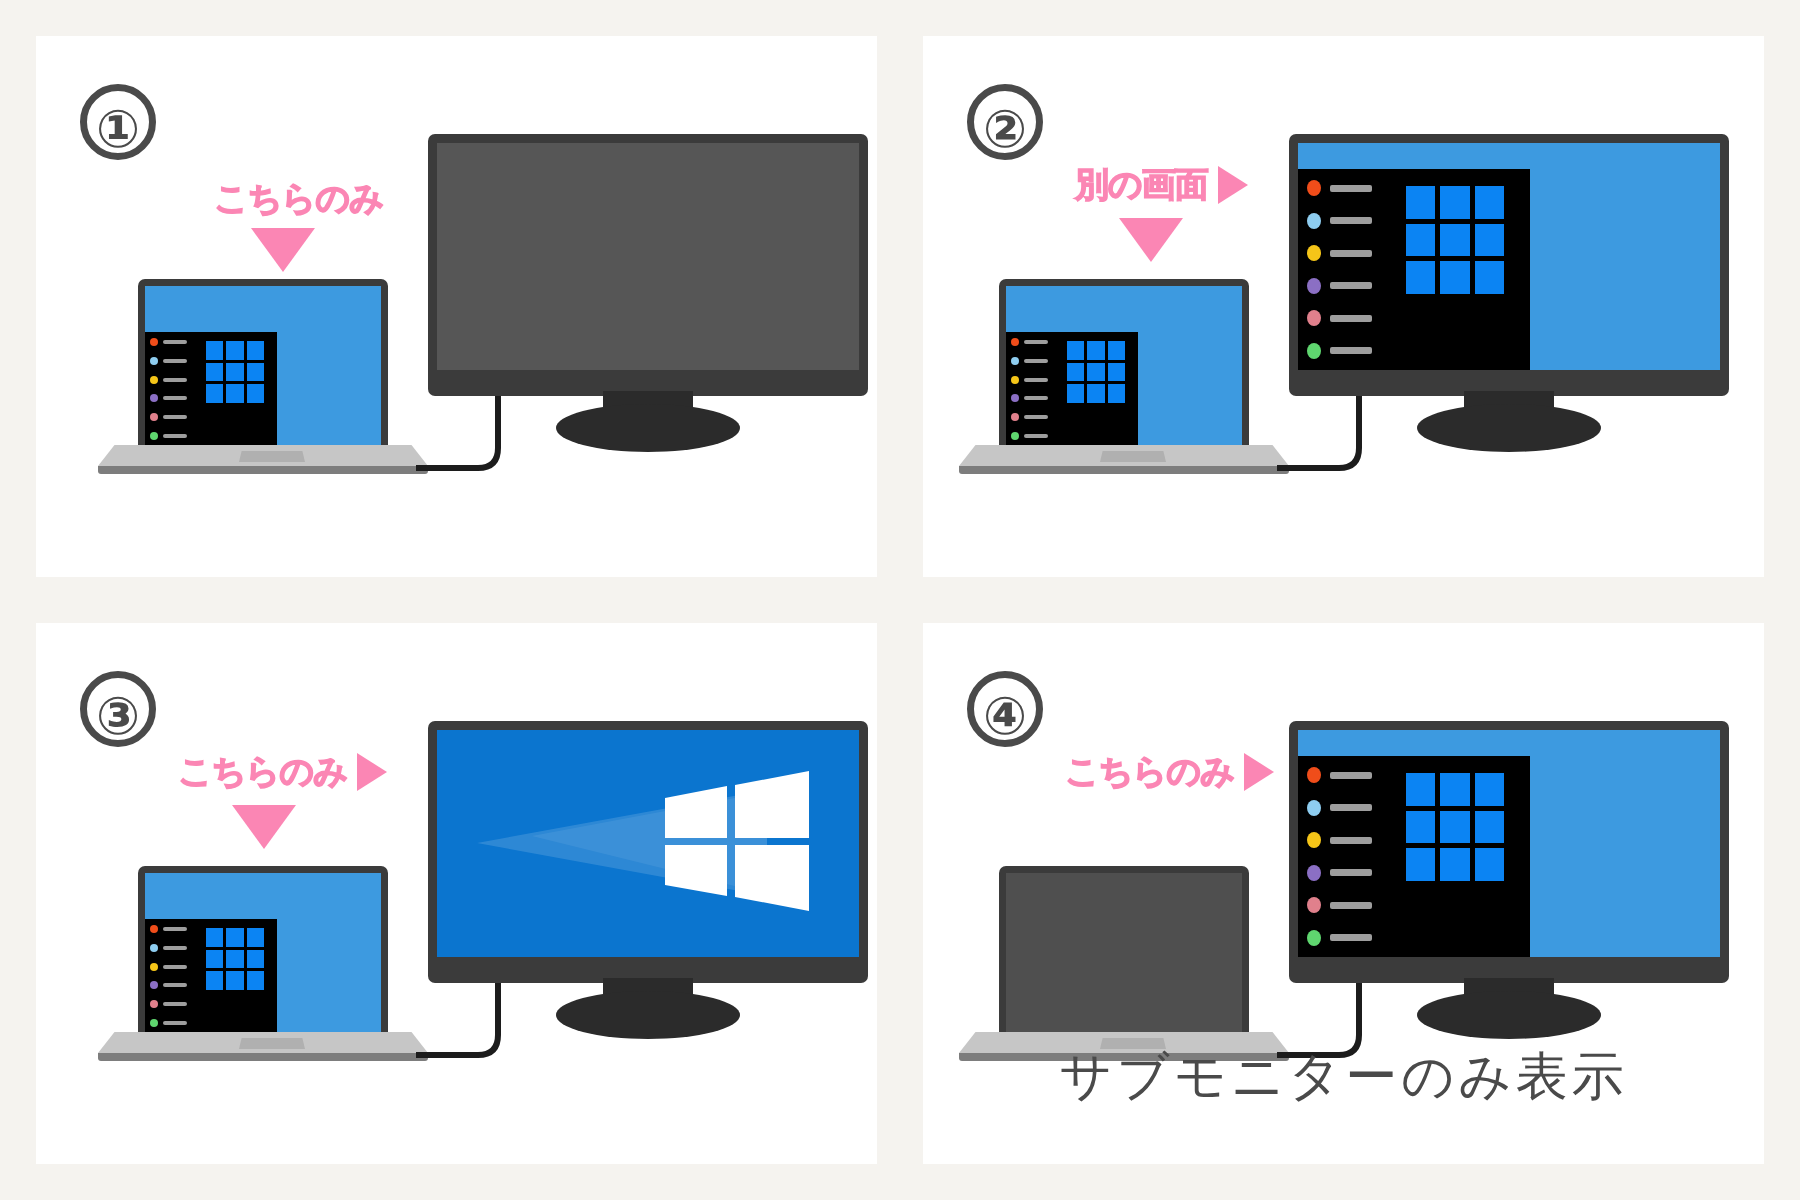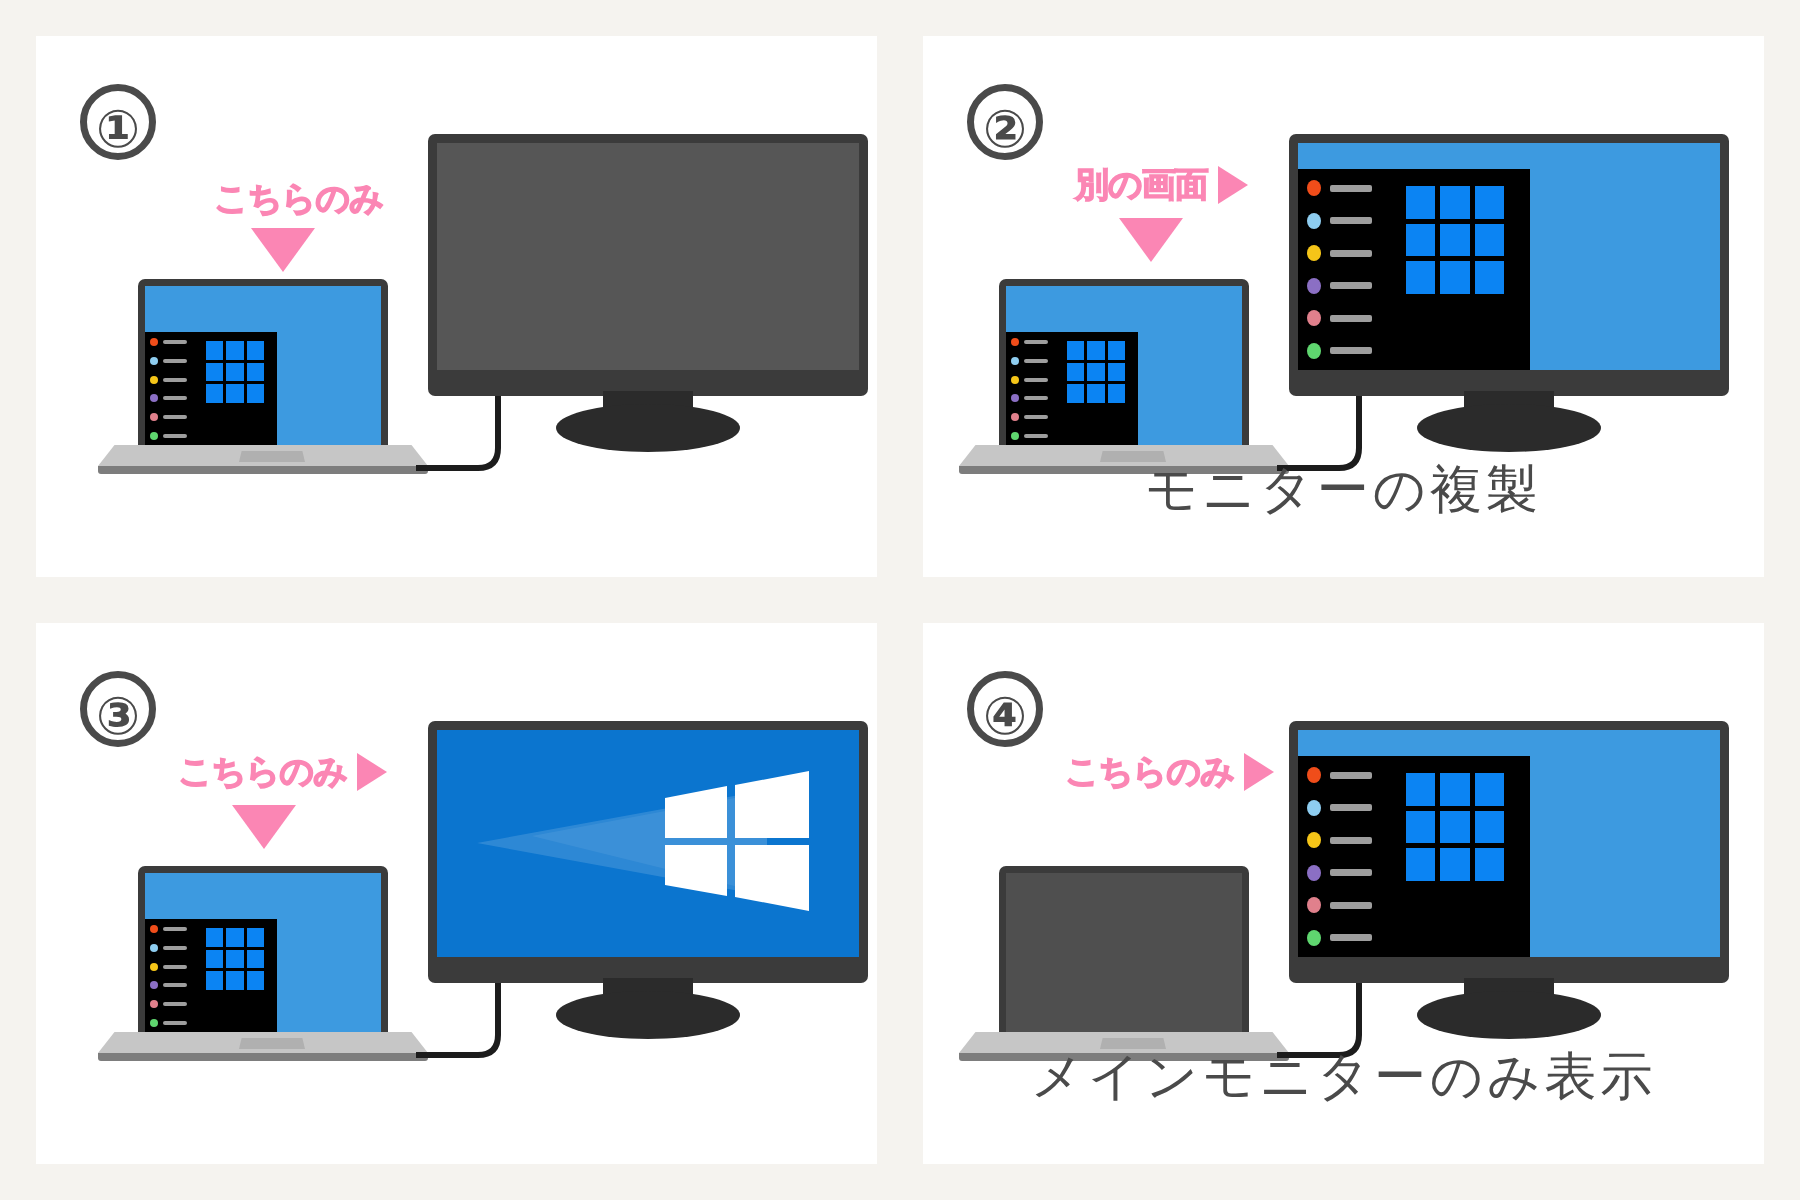--- a/index.html
+++ b/index.html
@@ -343,21 +343,20 @@
                 <div class="sm-tile"></div>
                 <div class="sm-tile"></div>
             </div>
           </div>
         </div>
       </div>
       <div class="mneck" style="left:541px;top:355px;width:90px;height:40px;"></div>
       <div class="mfoot" style="left:494px;top:368px;width:184px;height:48px;"></div>
     </div>
 
-    <div class="caption">モニターの複製</div>
   </div>
 
   <div class="panel">
     <div class="badge">③</div>
 
     <div class="annot" style="left:142px;top:126px;">
       <span>こちらのみ</span>
       <span class="tri-right"></span>
     </div>
     <div class="tri-down" style="left:196px;top:182px;"></div>
@@ -498,16 +497,16 @@
                 <div class="sm-tile"></div>
                 <div class="sm-tile"></div>
             </div>
           </div>
         </div>
       </div>
       <div class="mneck" style="left:541px;top:355px;width:90px;height:40px;"></div>
       <div class="mfoot" style="left:494px;top:368px;width:184px;height:48px;"></div>
     </div>
 
-    <div class="caption">メインモニターのみ表示</div>
+    <div class="caption">サブモニターのみ表示</div>
   </div>
 
 </div>
 
 </body></html>

